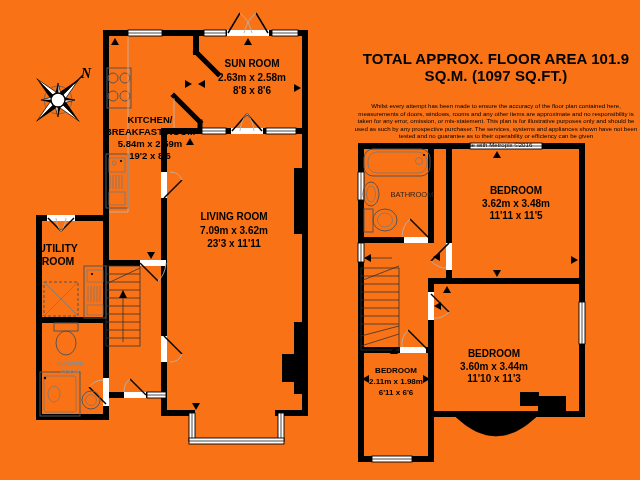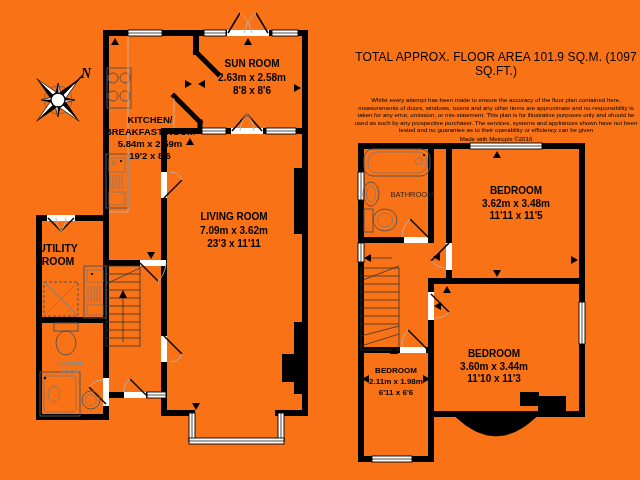--- a/index.html
+++ b/index.html
@@ -17,21 +17,21 @@
   .fixd{stroke:#777;stroke-width:0.8;fill:none;}
   .stair{stroke:#333;stroke-width:0.8;fill:none;}
   .tri{fill:#000;stroke:none;}
   .lbl{font-family:"Liberation Sans",sans-serif;font-weight:bold;fill:#000;text-anchor:middle;}
   .lbl10{font-size:10px;}
   .lbl8{font-size:8px;}
   .lbl-bath{font-family:"Liberation Sans",sans-serif;font-size:7.5px;fill:#222;text-anchor:middle;font-weight:normal;}
   .lbl-shower{font-family:"Liberation Sans",sans-serif;font-size:6px;fill:#8a8a8a;text-anchor:middle;font-weight:bold;}
   .gray{stroke:#bbb;stroke-width:0.8;fill:none;}
   #header{position:absolute;left:352px;top:50px;width:288px;text-align:center;color:#000;}
-  #header .title{font-size:12px;font-weight:normal;letter-spacing:0.1px;margin-bottom:18px;}
+  #header .title{font-size:15px;font-weight:bold;letter-spacing:0.1px;margin-bottom:18px;}
   #header .disclaimer{font-size:6.1px;line-height:7.5px;}
   #header .credit{font-size:6.1px;margin-top:1px;}
   .nletter{font-family:"Liberation Serif",serif;font-style:italic;font-weight:bold;font-size:14px;fill:#000;}
 </style>
 </head>
 <body>
 
 <div id="canvas">
 
 <svg width="640" height="480" viewBox="0 0 640 480">

